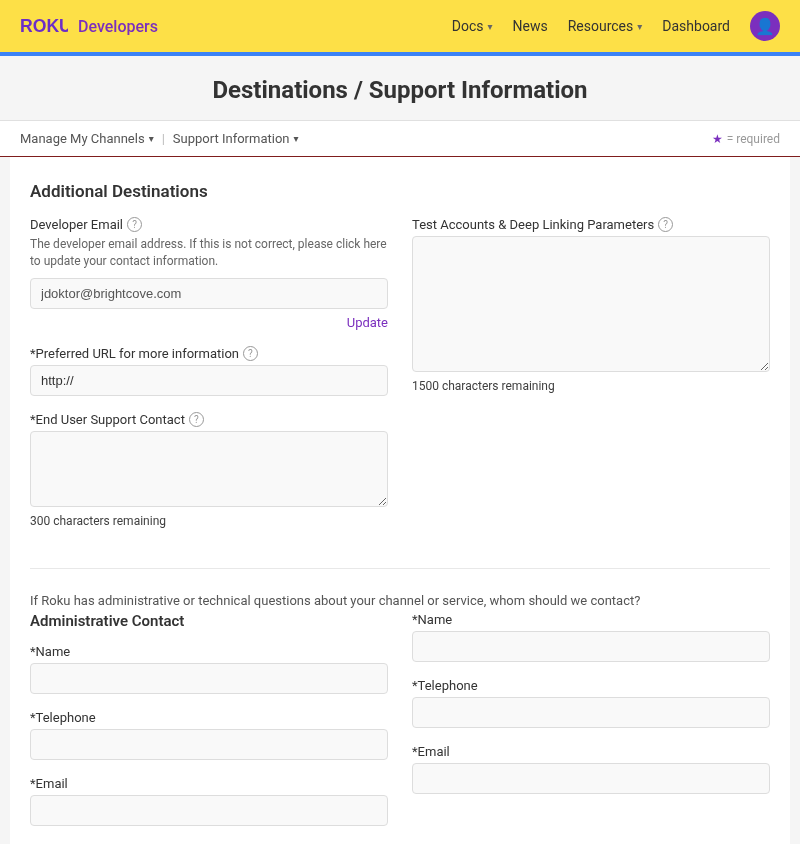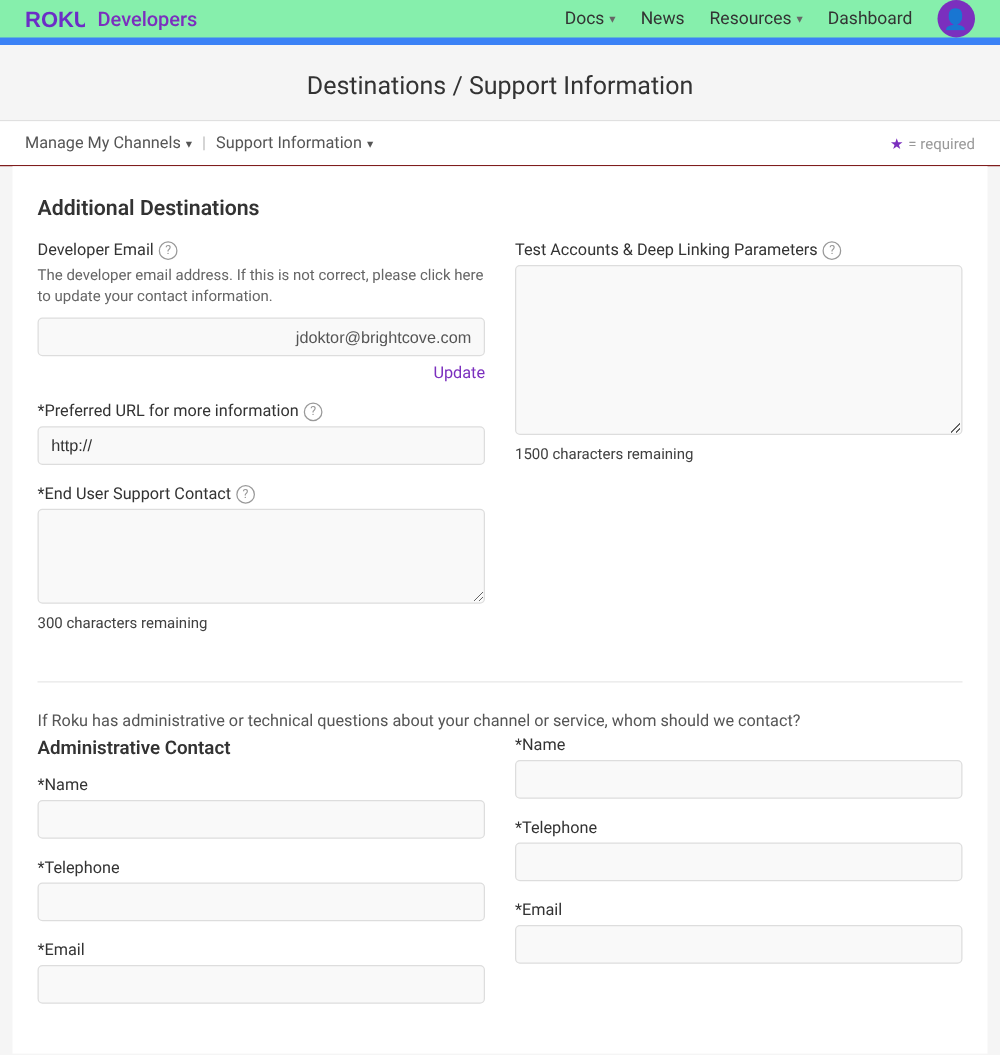--- a/index.html
+++ b/index.html
@@ -1,22 +1,22 @@
 <!DOCTYPE html>
 <html><head>
   <meta charset="utf-8">
   <style>
     * { box-sizing: border-box; margin: 0; padding: 0; }
     body { font-family: -apple-system, BlinkMacSystemFont, 'Segoe UI', Roboto, sans-serif; background: #f5f5f5; font-size: 14px; color: #333; }
 
     
     .navbar {
-      background: #86efac;
-      border-bottom: 6px solid #3b82f6;
-      height: 36px;
+      background: #fde047;
+      border-bottom: 4px solid #3b82f6;
+      height: 56px;
       display: flex;
       align-items: center;
       padding: 0 20px;
       gap: 24px;
     }
     .navbar-brand {
       display: flex;
       align-items: center;
       gap: 10px;
     }
@@ -58,22 +58,22 @@
     }
 
     
     .page-header {
       background: #f5f5f5;
       text-align: center;
       padding: 20px 0 16px;
       border-bottom: 1px solid #e0e0e0;
     }
     .page-header h1 {
-      font-size: 20px;
-      font-weight: 400;
+      font-size: 24px;
+      font-weight: 700;
       color: #333;
     }
 
     
     .breadcrumb-bar {
       background: #fff;
       border-bottom: 1px solid #7f1d1d;
       padding: 10px 20px;
       display: flex;
       align-items: center;
@@ -277,21 +277,21 @@
     <div class="two-col">
 
       <div>
 
         <div class="field-group">
           <div class="field-label">
             <span>Developer Email</span>
             <span class="help-icon">?</span>
           </div>
           <p class="field-description">The developer email address. If this is not correct, please click here to update your contact information.</p>
-          <input type="text" class="form-input" readonly="" style="color: rgb(85, 85, 85); text-align: right;" value="jdoktor@brightcove.com">
+          <input type="text" class="form-input" readonly="" style="color: rgb(85, 85, 85);" value="jdoktor@brightcove.com">
           <a class="update-link">Update</a>
         </div>
 
         <div class="field-group">
           <div class="field-label">
             <span>*Preferred URL for more information</span>
             <span class="help-icon">?</span>
           </div>
           <input type="text" class="form-input" value="http://" style="">
         </div>

